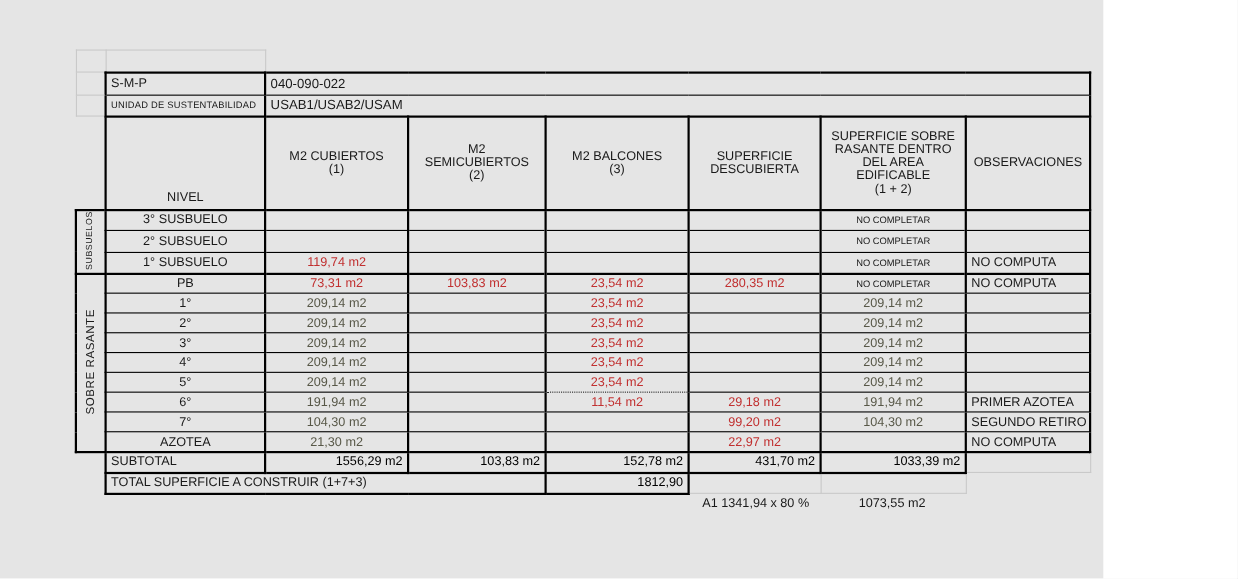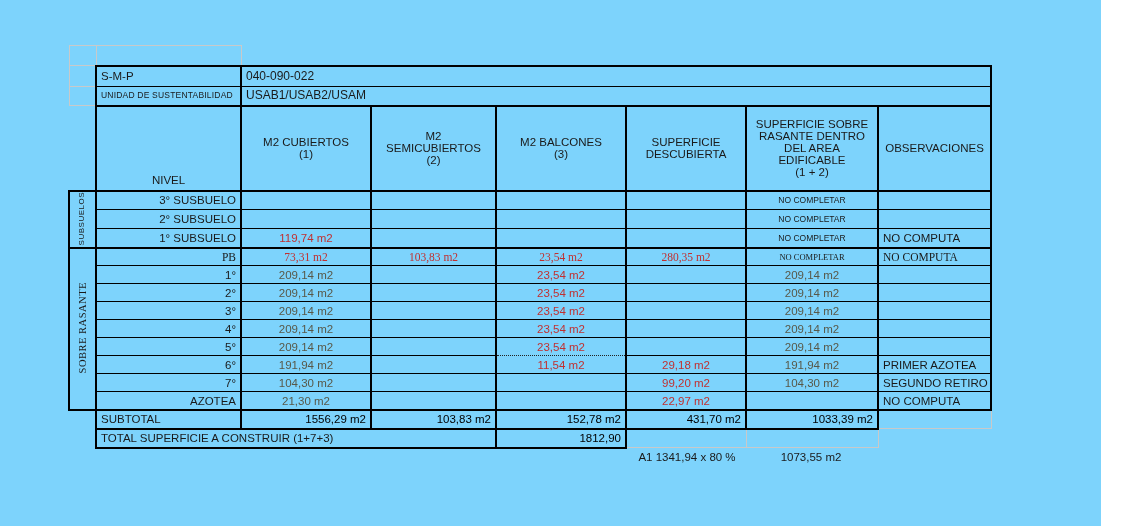--- a/index.html
+++ b/index.html
@@ -3,21 +3,21 @@
 <meta charset="utf-8">
 <style>
   :root{
     --red:#c13030;
     --olive:#585848;
     --ink:#1a1a1a;
     --faint:#c9c9c9;
   }
   html,body{margin:0;padding:0;background:#fff;}
   .stage{
-    position:relative;width:1101px;height:526px;background:#7dd3fc;overflow:hidden;
+    position:relative;width:1003px;height:526px;background:#e5e5e5;overflow:hidden;
     font-family:"Liberation Sans", sans-serif;color:var(--ink);
   }
   table.sheet{
     position:absolute;left:68px;top:45px;
     border-collapse:collapse;table-layout:fixed;width:922px;
     font-size:11.5px;line-height:1.05;
   }
   td{border:solid #000;border-width:1px 2px;padding:0 4px;overflow:hidden;white-space:nowrap;}
   td.none{border:none;}
   td.faint{border:1px solid var(--faint);}
@@ -27,29 +27,29 @@
   tr.unidad-row{height:19px;}
   tr.header-row{height:85px;}
   tbody tr{height:18px;}
   tr.subtotal-row{height:19px;}
   tr.total-row{height:19px;}
   tr.a1-row{height:18px;}
   
   tr.smp-row td.b2{border-top-width:2px;border-bottom-width:1px;}
   tr.unidad-row td.b2{border-top-width:1px;border-bottom-width:2px;}
   tr.header-row td.b2{border-top-width:2px;border-bottom-width:2px;}
-  tr.bt td{border-top-width:2px;font-family:Liberation Serif, serif;}
+  tr.bt td{border-top-width:2px;}
   tr.bb td{border-bottom-width:2px;}
   tr.subtotal-row td.b2{border-top-width:2px;border-bottom-width:2px;}
   tr.total-row td.b2{border-top-width:2px;border-bottom-width:2px;}
   
   .lbl{text-align:left;}
   .lbl-sm{text-align:left;font-size:8.5px;letter-spacing:.2px;margin-top:47px;}
   .val-l{text-align:left;font-size:12px;}
-  .nivel{text-align:right;}
+  .nivel{text-align:center;}
   .nivel-h{vertical-align:bottom;text-align:center;padding-bottom:3px;}
   .colh{vertical-align:middle;text-align:center;white-space:pre-line;padding:0 5px;}
   .val{text-align:center;}
   .red{color:var(--red);}
   .olive{color:var(--olive);}
   .note{text-align:center;font-size:8.5px;}
   .obs{text-align:left;}
   .tot{text-align:right;color:#000;}
   .dotB{border-bottom:1px dotted #222;}
   .dotT{border-top:1px dotted #222;}

